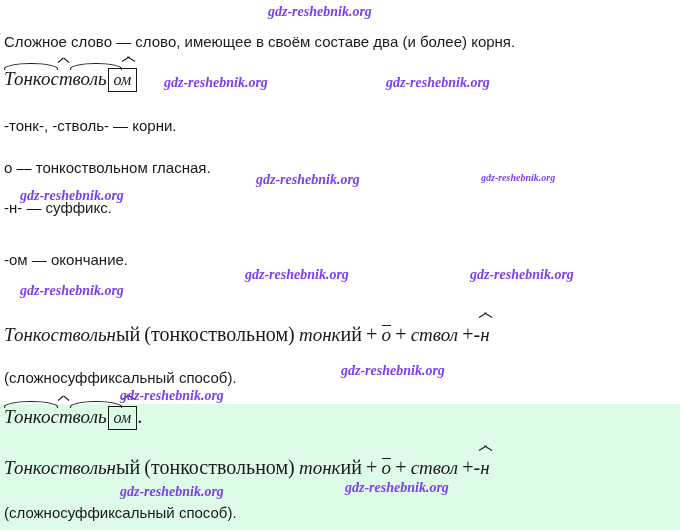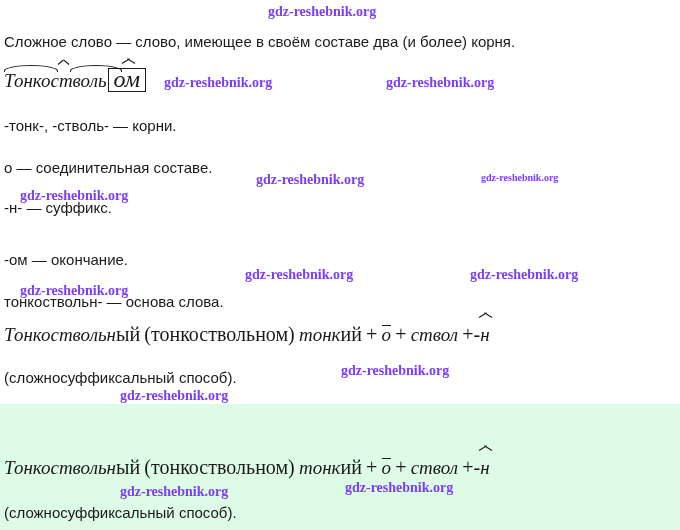--- a/index.html
+++ b/index.html
@@ -22,20 +22,21 @@
   }
   
   .wm {
     position: absolute;
     color: #7b3ff2;
     font-family: "Liberation Serif", serif;
     font-weight: bold;
     font-size: 14px;
     white-space: nowrap;
     pointer-events: none;
+    font-style: italic;
   }
   .wm.small {
     font-size: 10px;
   }
   
   .green-block {
     position: absolute;
     left: 0;
     top: 404px;
     width: 680px;
@@ -110,21 +111,21 @@
   }
   .suf:before { left: 0; transform: rotate(-32deg); transform-origin: left center; }
   .suf:after  { right: 0; transform: rotate(32deg); transform-origin: right center; }
   
   .ending-box {
     display: inline-block;
     border: 1.2px solid #1a1a1a;
     padding: 0 5px 1px 5px;
     font-family: "Liberation Serif", serif;
     font-style: italic;
-    font-size: 24px;
+    font-size: 16px;
     line-height: 21px;
     margin-left: 1px;
   }
   
   .ovl {
     border-top: 1.2px solid #1a1a1a;
     padding-top: 0px;
     display: inline-block;
   }
 </style>
@@ -140,38 +141,45 @@
   <div class="line" style="left:4px; top:68px;">
     <span class="serif-italic morph">
       <span class="arc" style="left:0px; width:54px;"></span>
       <span class="hat" style="left:54px;"></span>
       <span class="arc" style="left:66px; width:52px;"></span>
       <span class="suf" style="left:118px;"></span>
       <span>Тонкостволь</span></span><span class="ending-box">ом</span>
   </div>
 
   <div class="line" style="left:4px; top:117px;text-align:right;">-тонк-, -стволь- — корни.</div>
-  <div class="line" style="left:4px; top:159px;">о — соединительная составе.</div>
+  <div class="line" style="left:4px; top:159px;">о — тонкоствольном гласная.</div>
   <div class="line" style="left:4px; top:199px;">-н- — суффикс.</div>
   <div class="line" style="left:4px; top:251px;">-ом — окончание.</div>
-  <div class="line" style="left:4px; top:293px;">тонкоствольн- — основа слова.</div>
 
   <div class="line" style="left:4px; top:325px;">
     <span class="serif-italic">Тонкоствольн</span><span class="serif-plain">ый</span>
     <span class="serif-plain">(тонкоствольном)</span>
     <span class="serif-italic">тонк</span><span class="serif-plain">ий</span>
     <span class="serif-plain">+</span>
     <span class="serif-italic ovl">о</span>
     <span class="serif-plain">+</span>
     <span class="serif-italic">ствол</span>
     <span class="serif-plain">+-</span><span class="serif-italic morph"><span class="suf" style="left:-1px;"></span><span>н</span></span>
   </div>
 
   <div class="line" style="left:4px; top:369px;">(сложносуффиксальный способ).</div>
 
+  <div class="line" style="left:4px; top:406px;">
+    <span class="serif-italic morph">
+      <span class="arc" style="left:0px; width:54px;"></span>
+      <span class="hat" style="left:54px;"></span>
+      <span class="arc" style="left:66px; width:52px;"></span>
+      <span class="suf" style="left:118px;"></span>
+      <span>Тонкостволь</span></span><span class="ending-box">ом</span><span class="serif-plain">.</span>
+  </div>
 
   <div class="line" style="left:4px; top:458px;">
     <span class="serif-italic">Тонкоствольн</span><span class="serif-plain">ый</span>
     <span class="serif-plain">(тонкоствольном)</span>
     <span class="serif-italic">тонк</span><span class="serif-plain">ий</span>
     <span class="serif-plain">+</span>
     <span class="serif-italic ovl">о</span>
     <span class="serif-plain">+</span>
     <span class="serif-italic">ствол</span>
     <span class="serif-plain">+-</span><span class="serif-italic morph"><span class="suf" style="left:-1px;"></span><span>н</span></span>

